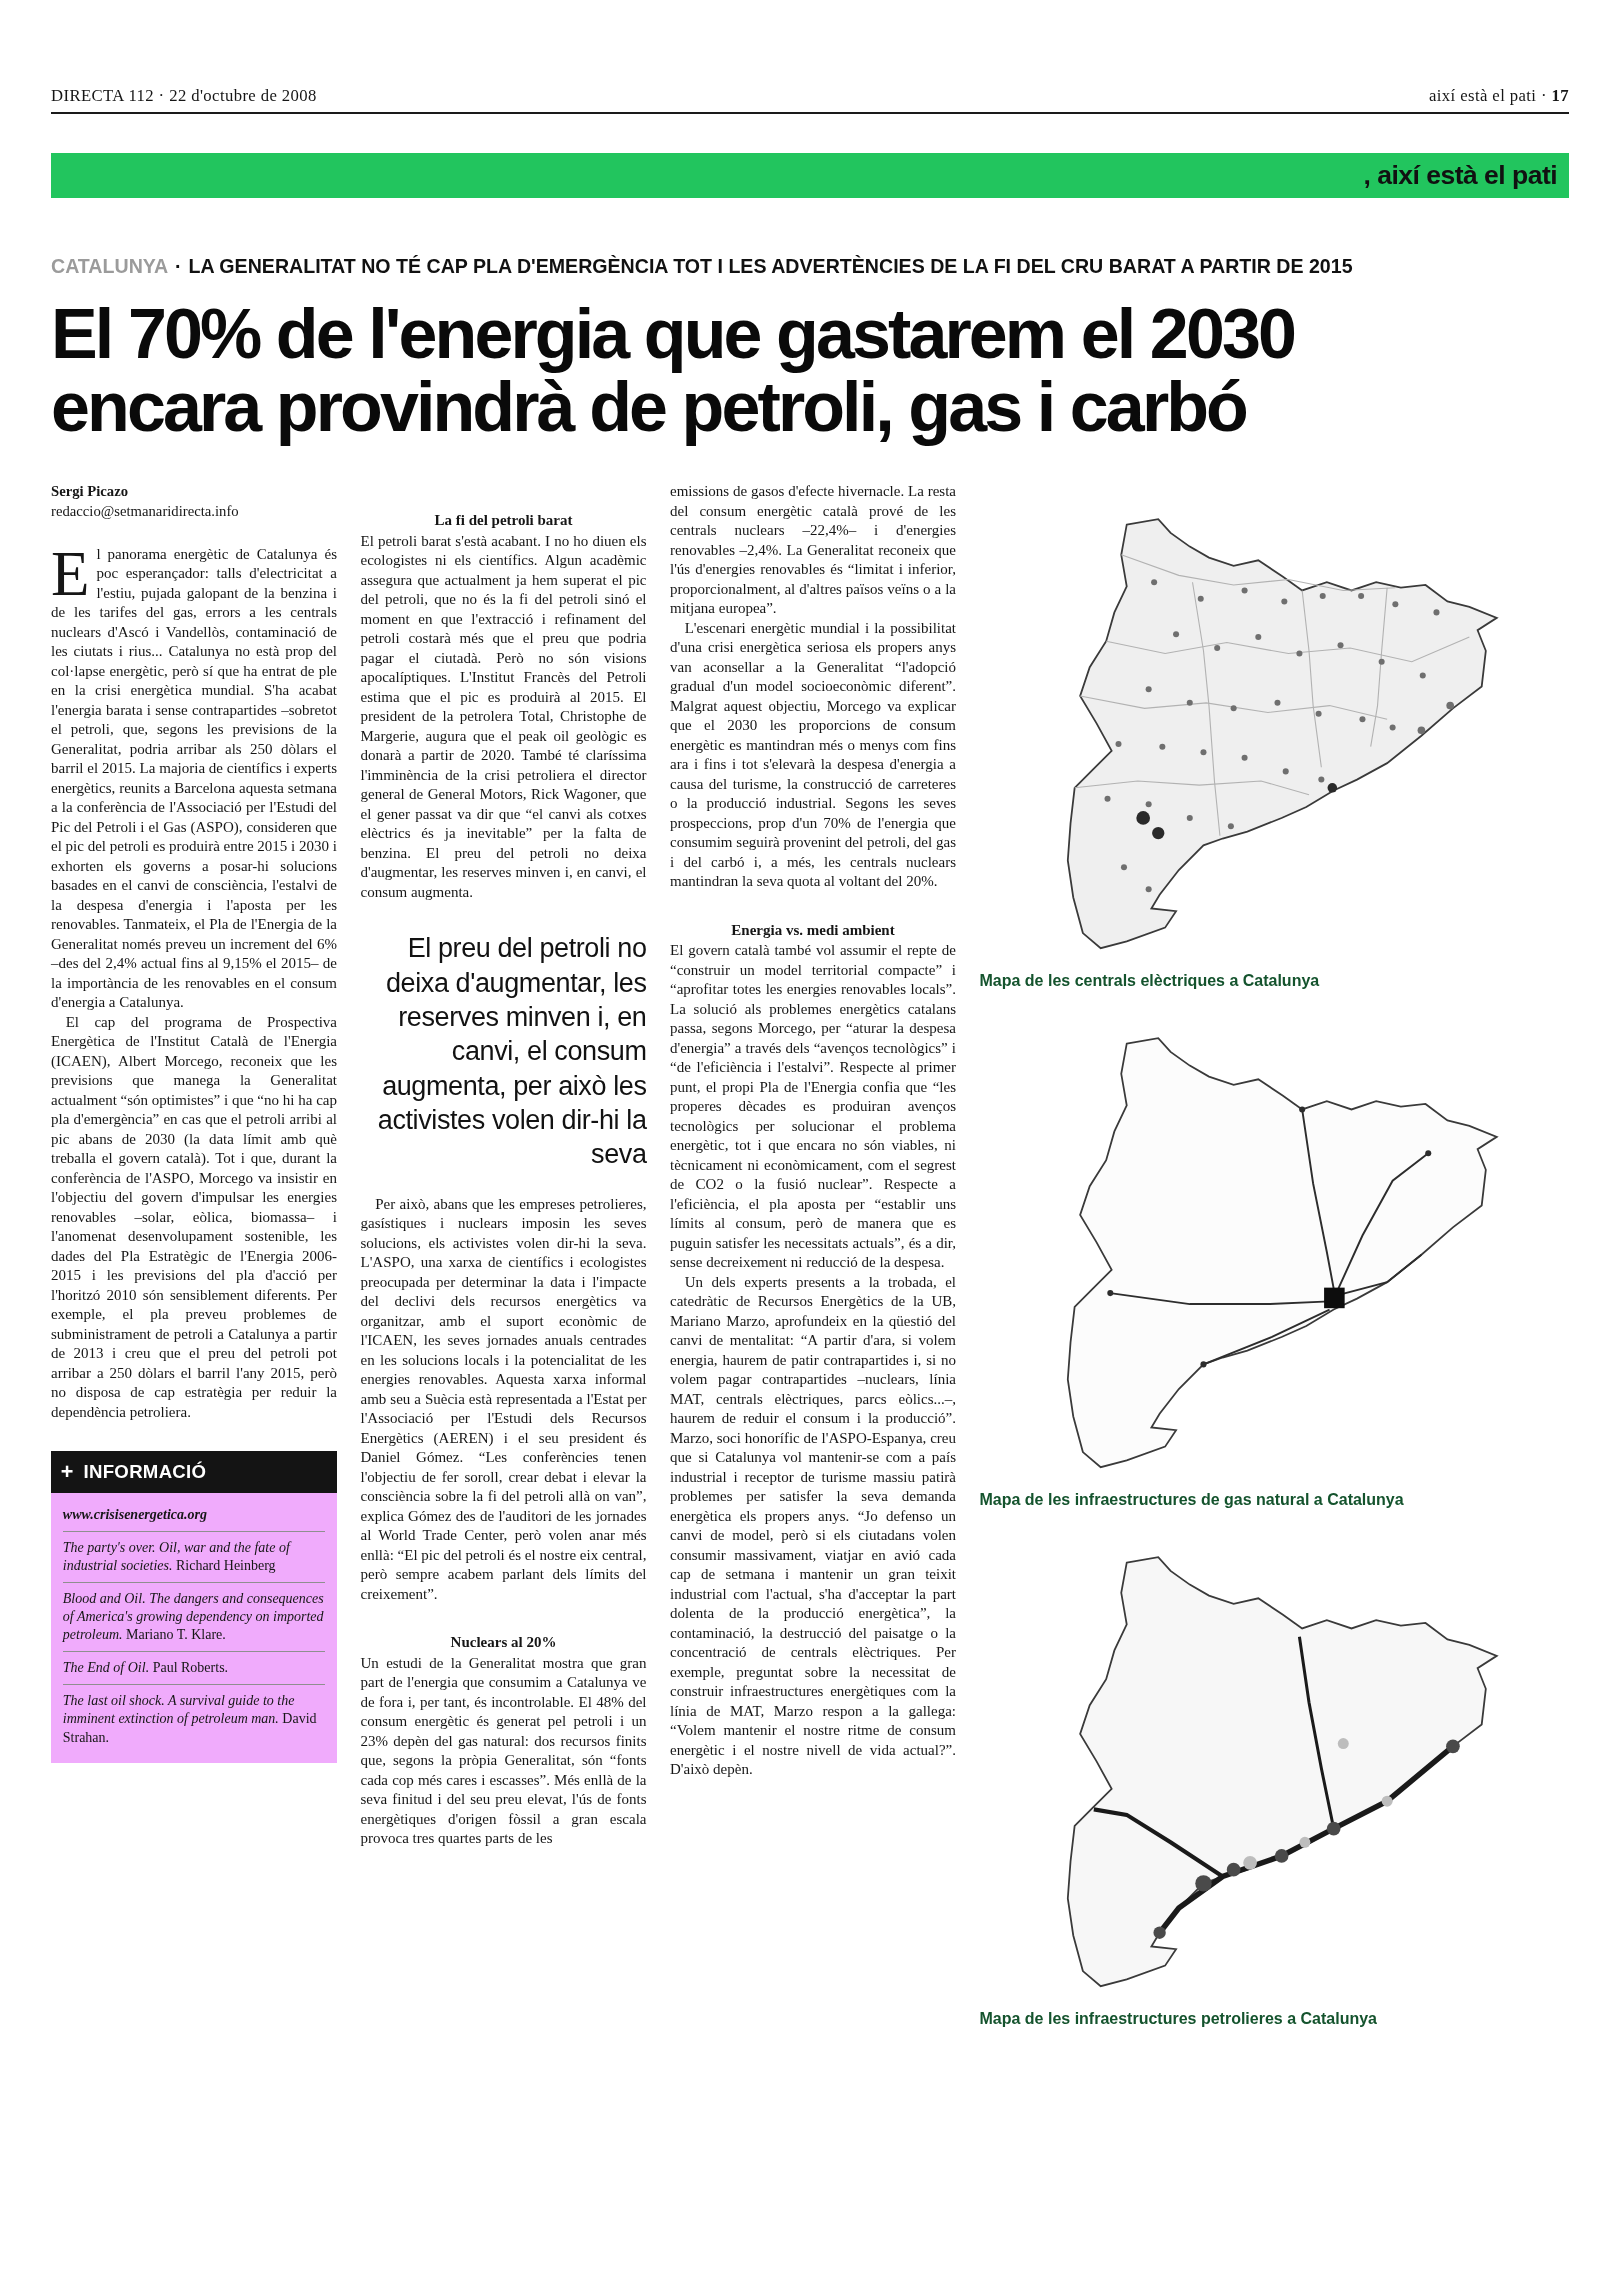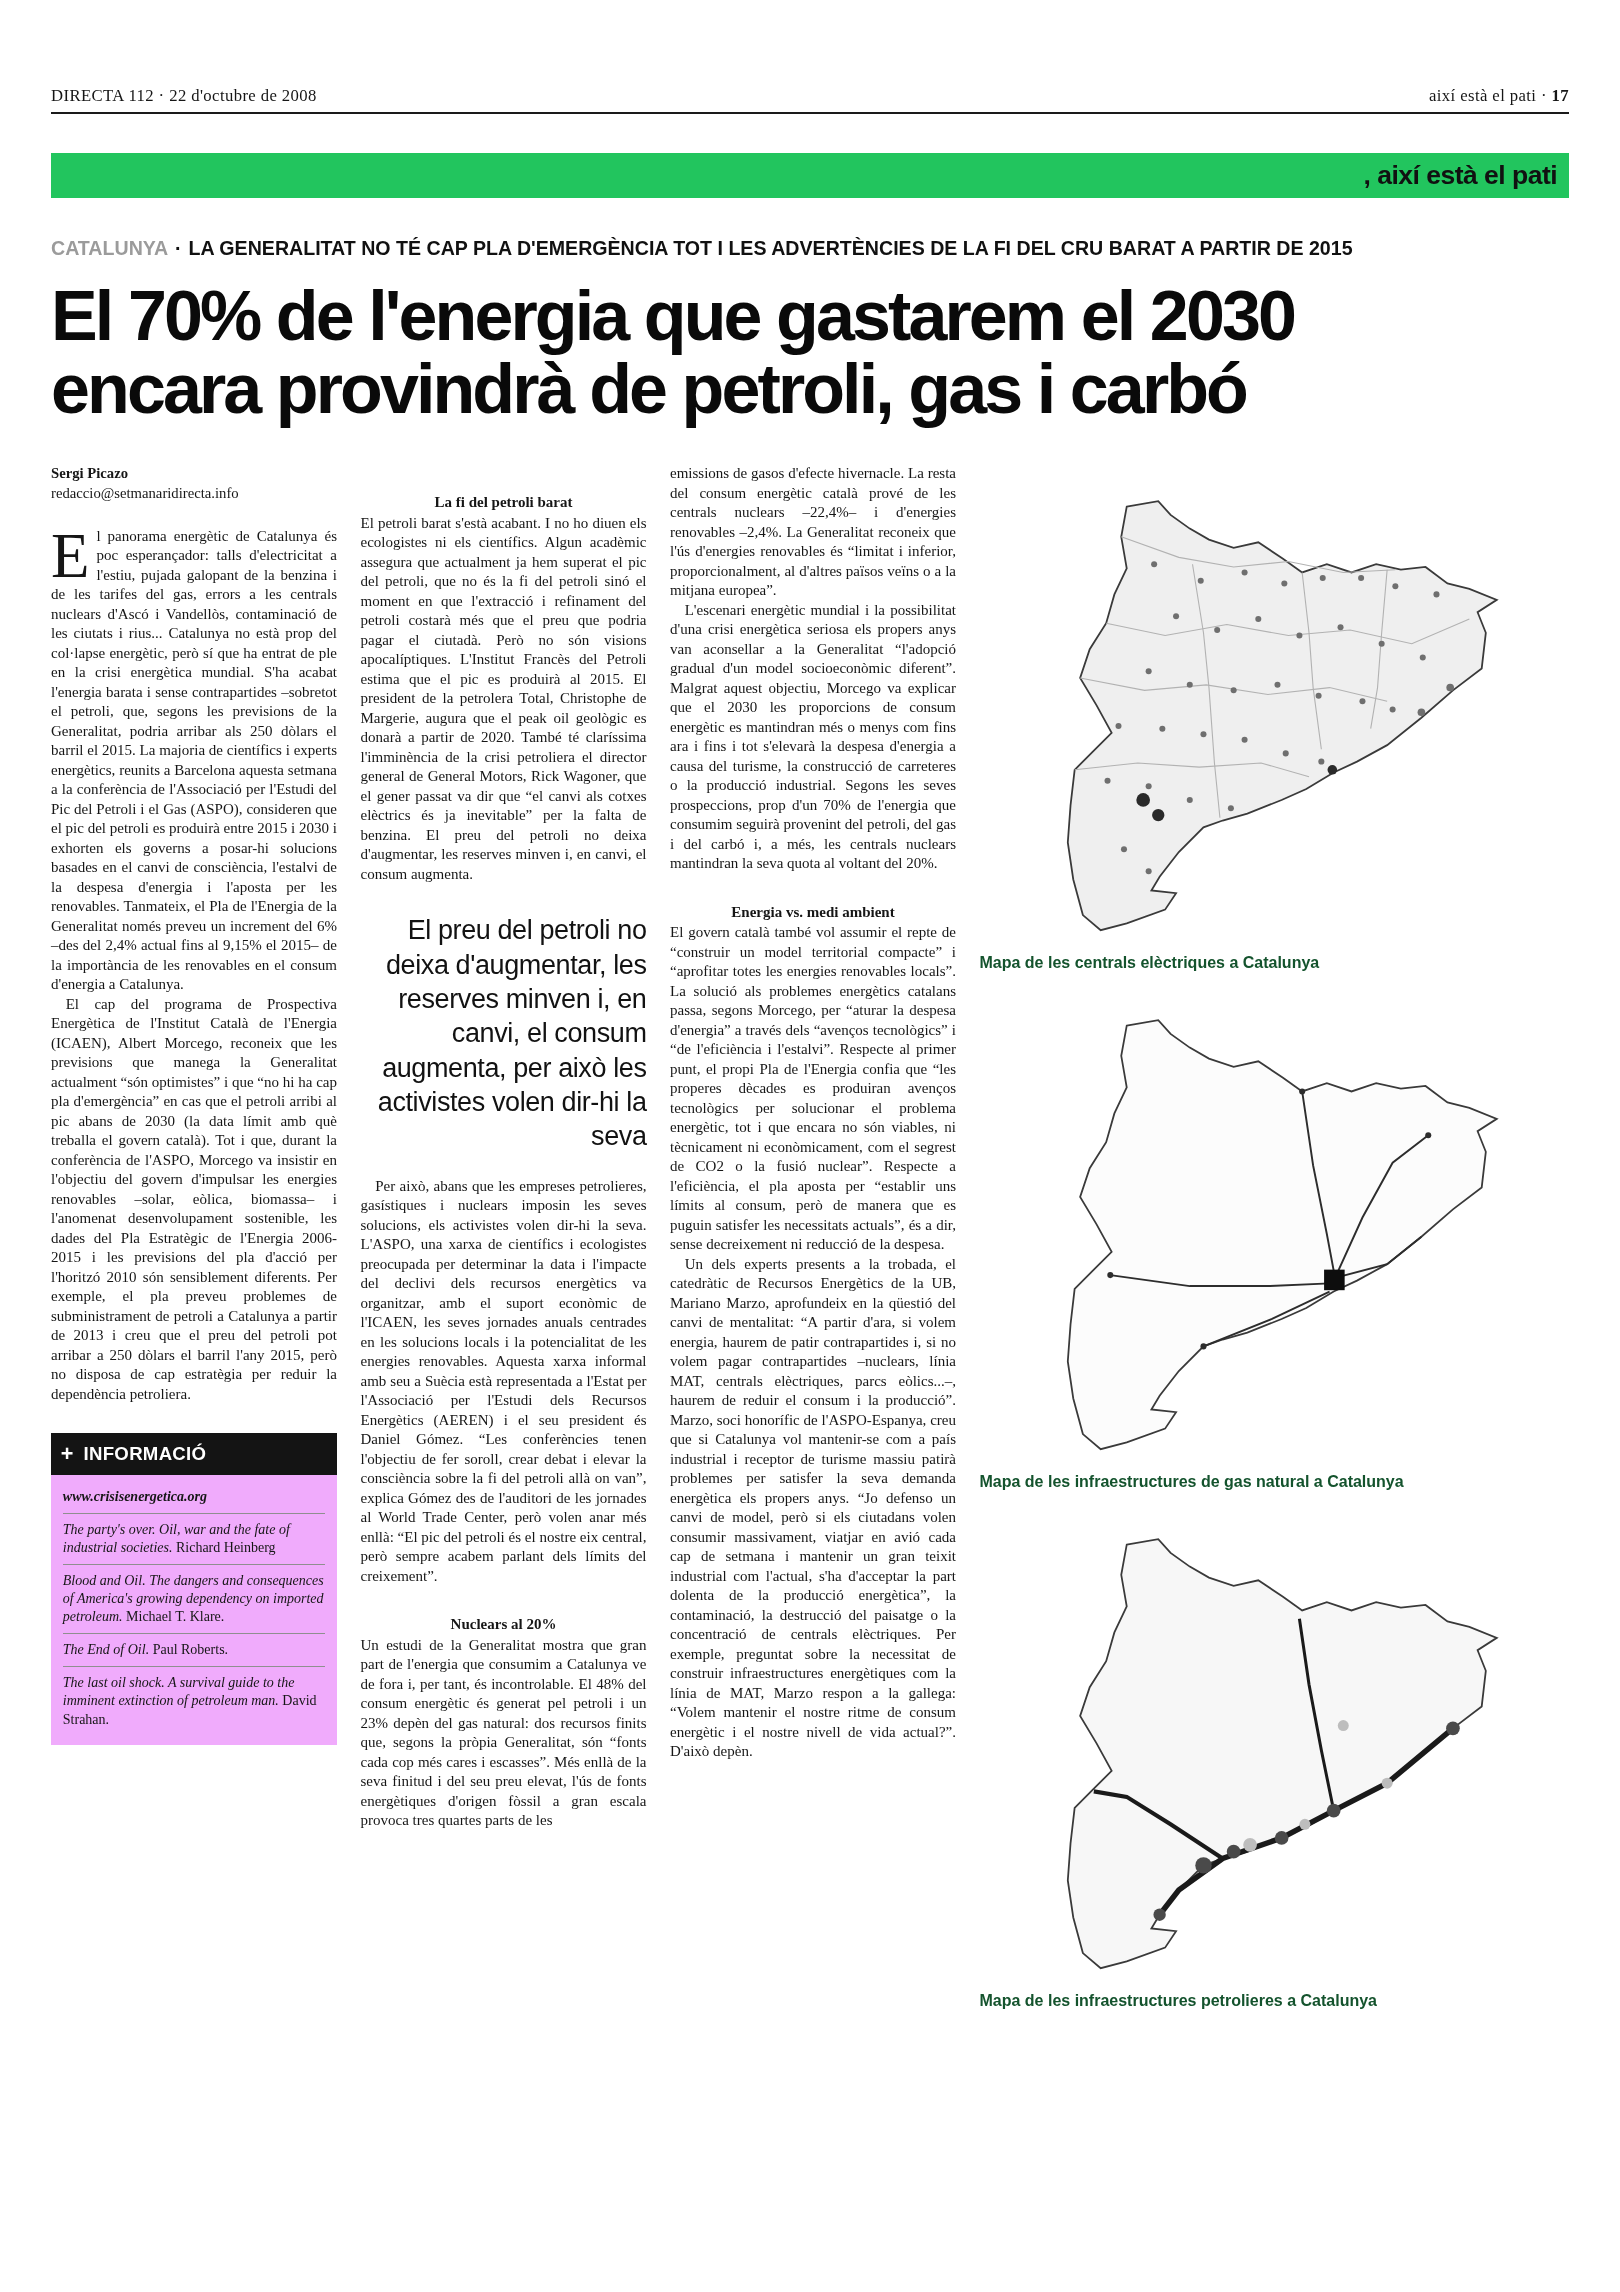--- a/index.html
+++ b/index.html
@@ -14,21 +14,21 @@
   .mh-page { font-weight: bold; }
   .mh-rule { border-bottom: 2px solid #1a1a1a; margin-top: 5.9px; }
   
   .section-band {
     margin-top: 39px; height: 45px; background: #22c55e;
     display: flex; align-items: center; justify-content: flex-end;
     padding: 0 11.8px; font-family: "Liberation Sans", sans-serif;
     font-weight: bold; font-size: 26.5px; letter-spacing: -0.5px; color: #111;
   }
   
-  .kicker { margin-top: 39px; font-family: "Liberation Sans", sans-serif; font-weight: bold; font-size: 19.6px; color: #111; }
+  .kicker { margin-top: 57px; font-family: "Liberation Sans", sans-serif; font-weight: bold; font-size: 19.6px; color: #111; }
   .kicker-region { color: #9b9b9b; margin-right: 6.9px; }
   .kicker-sep { margin-right: 6.9px; }
   
   .headline {
     margin: 20px 0 0; font-family: "Liberation Sans", sans-serif;
     font-weight: bold; font-size: 70px; line-height: 1.04;
     letter-spacing: -2.9px; color: #0a0a0a;
   }
   .hl-line { display: block; }
   
@@ -102,21 +102,21 @@
       <p class="ind">El cap del programa de Prospectiva Energètica de l'Institut Català de l'Energia (ICAEN), Albert Morcego, reconeix que les previsions que manega la Generalitat actualment “són optimistes” i que “no hi ha cap pla d'emergència” en cas que el petroli arribi al pic abans de 2030 (la data límit amb què treballa el govern català). Tot i que, durant la conferència de l'ASPO, Morcego va insistir en l'objectiu del govern d'impulsar les energies renovables –solar, eòlica, biomassa– i l'anomenat desenvolupament sostenible, les dades del Pla Estratègic de l'Energia 2006-2015 i les previsions del pla d'acció per l'horitzó 2010 són sensiblement diferents. Per exemple, el pla preveu problemes de subministrament de petroli a Catalunya a partir de 2013 i creu que el preu del petroli pot arribar a 250 dòlars el barril l'any 2015, però no disposa de cap estratègia per reduir la dependència petroliera.</p>
 
       <aside class="infobox">
         <div class="infobox-head">
           <span class="plus">+</span>
           <span>INFORMACIÓ</span>
         </div>
         <div class="infobox-body">
           <p class="info-item site"><em>www.crisisenergetica.org</em> <span class="author"></span></p>
           <p class="info-item"><em>The party's over. Oil, war and the fate of industrial societies.</em> <span class="author">Richard Heinberg</span></p>
-          <p class="info-item"><em>Blood and Oil. The dangers and consequences of America's growing dependency on imported petroleum.</em> <span class="author">Michael T. Klare.</span></p>
+          <p class="info-item"><em>Blood and Oil. The dangers and consequences of America's growing dependency on imported petroleum.</em> <span class="author">Mariano T. Klare.</span></p>
           <p class="info-item"><em>The End of Oil.</em> <span class="author">Paul Roberts.</span></p>
           <p class="info-item"><em>The last oil shock. A survival guide to the imminent extinction of petroleum man.</em> <span class="author">David Strahan.</span></p>
         </div>
       </aside>
     </div>
 
     <div class="col">
       <h3 class="subhead">La fi del petroli barat</h3>
       <p>El petroli barat s'està acabant. I no ho diuen els ecologistes ni els científics. Algun acadèmic assegura que actualment ja hem superat el pic del petroli, que no és la fi del petroli sinó el moment en que l'extracció i refinament del petroli costarà més que el preu que podria pagar el ciutadà. Però no són visions apocalíptiques. L'Institut Francès del Petroli estima que el pic es produirà al 2015. El president de la petrolera Total, Christophe de Margerie, augura que el peak oil geològic es donarà a partir de 2020. També té claríssima l'imminència de la crisi petroliera el director general de General Motors, Rick Wagoner, que el gener passat va dir que “el canvi als cotxes elèctrics és ja inevitable” per la falta de benzina. El preu del petroli no deixa d'augmentar, les reserves minven i, en canvi, el consum augmenta.</p>
       <div class="pullquote">El preu del petroli no deixa d'augmentar, les reserves minven i, en canvi, el consum augmenta, per això les activistes volen dir-hi la seva</div>

